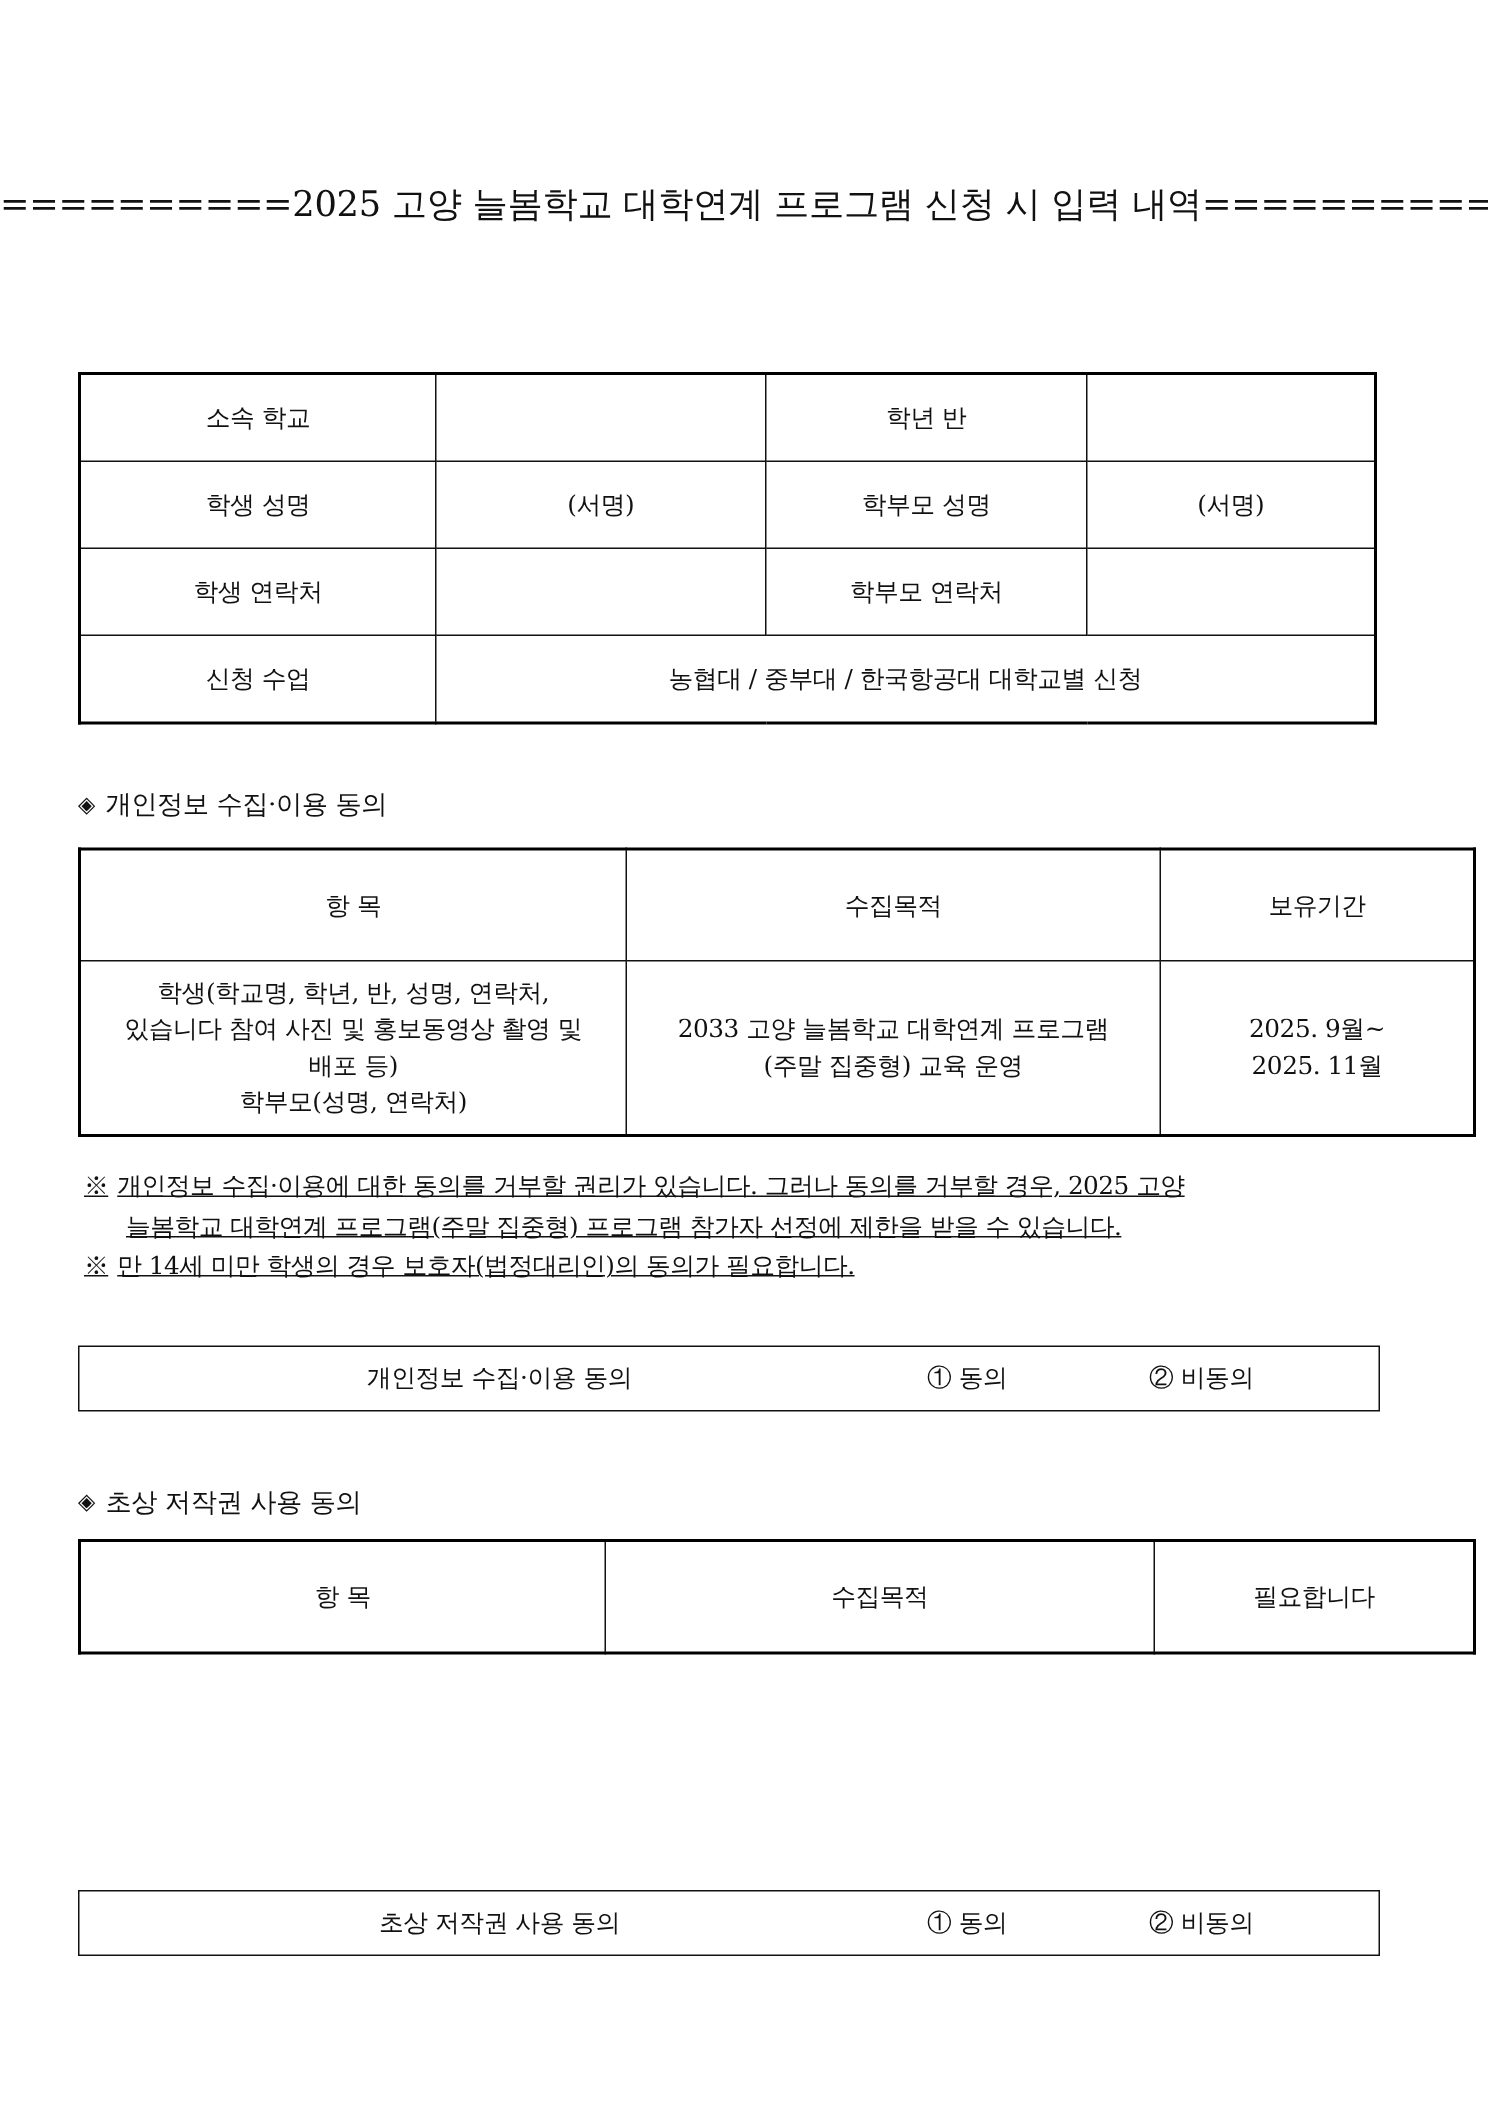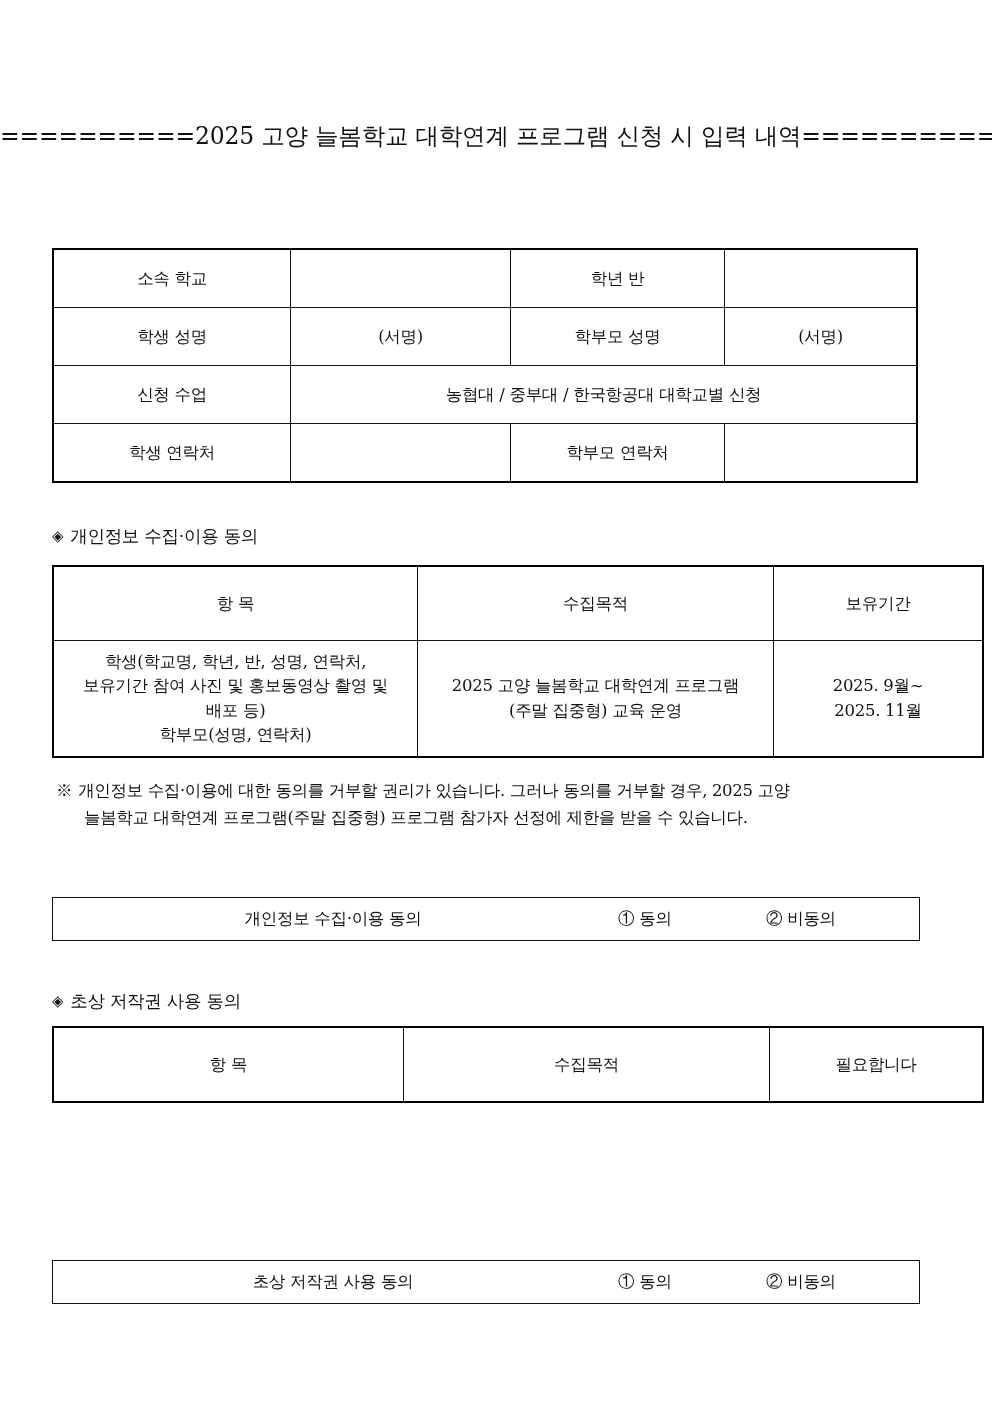--- a/index.html
+++ b/index.html
@@ -112,20 +112,21 @@
 
   
   .notes {
     position: absolute;
     left: 56px;
     top: 766px;
     width: 912px;
     font-size: 16.5px;
     letter-spacing: -0.35px;
     line-height: 1.62;
+    text-decoration: underline;
   }
   .note-line { white-space: nowrap; }
   .note-line.indent { padding-left: 28px; }
   .note-mark { margin-right: 6px; }
 
   
   .consent-box {
     position: absolute;
     left: 52px;
     width: 866px;
@@ -179,69 +180,72 @@
         <td class="lbl2 c-center">학년 반</td>
         <td class="c-right"></td>
       </tr>
       <tr>
         <td class="lbl c-center">학생 성명</td>
         <td class="val-a c-right">(서명)</td>
         <td class="lbl2 c-center">학부모 성명</td>
         <td class="c-right">(서명)</td>
       </tr>
       <tr>
-        <td class="lbl c-center">신청 수업</td>
-        <td class="c-center" colspan="3">농협대 / 중부대 / 한국항공대 대학교별 신청</td>
-      </tr>
-      <tr>
         <td class="lbl c-center">학생 연락처</td>
         <td class="val-a c-right"></td>
         <td class="lbl2 c-center">학부모 연락처</td>
         <td class="c-right"></td>
+      </tr>
+      <tr>
+        <td class="lbl c-center">신청 수업</td>
+        <td class="c-center" colspan="3">농협대 / 중부대 / 한국항공대 대학교별 신청</td>
       </tr>
     </tbody>
   </table>
 
   <div class="section-heading" id="heading-2">
     <span class="bullet">◈</span><span>개인정보 수집·이용 동의</span>
   </div>
 
   <table class="form-table thick" id="table-privacy">
     <tbody>
       <tr class="head-row">
         <td class="col-item c-center">항 목</td>
         <td class="col-purpose c-center">수집목적</td>
         <td class="col-period c-center">보유기간</td>
       </tr>
       <tr class="body-row">
         <td class="c-center cell-lines">
           <div>학생(학교명, 학년, 반, 성명, 연락처,</div>
-          <div>보유기간 참여 사진 및 홍보동영상 촬영 및</div>
+          <div>있습니다 참여 사진 및 홍보동영상 촬영 및</div>
           <div>배포 등)</div>
           <div>학부모(성명, 연락처)</div>
         </td>
         <td class="c-center cell-lines">
-          <div>2025 고양 늘봄학교 대학연계 프로그램</div>
+          <div>2033 고양 늘봄학교 대학연계 프로그램</div>
           <div>(주말 집중형) 교육 운영</div>
         </td>
         <td class="c-center cell-lines">
           <div>2025. 9월~</div>
           <div>2025. 11월</div>
         </td>
       </tr>
     </tbody>
   </table>
 
   <div class="notes">
     <div class="note-line">
       <span class="note-mark">※</span><span>개인정보 수집·이용에 대한 동의를 거부할 권리가 있습니다. 그러나 동의를 거부할 경우, 2025 고양</span>
     </div>
     <div class="note-line indent">
       <span>늘봄학교 대학연계 프로그램(주말 집중형) 프로그램 참가자 선정에 제한을 받을 수 있습니다.</span>
     </div>
+    <div class="note-line">
+      <span class="note-mark">※</span><span>만 14세 미만 학생의 경우 보호자(법정대리인)의 동의가 필요합니다.</span>
+    </div>
   </div>
 
   <div class="consent-box" id="consent-privacy">
     <div class="cb-label">개인정보 수집·이용 동의</div>
     <div class="cb-opt-1">
       <span class="circnum">①</span><span>동의</span>
     </div>
     <div class="cb-opt-2">
       <span class="circnum">②</span><span>비동의</span>
     </div>

